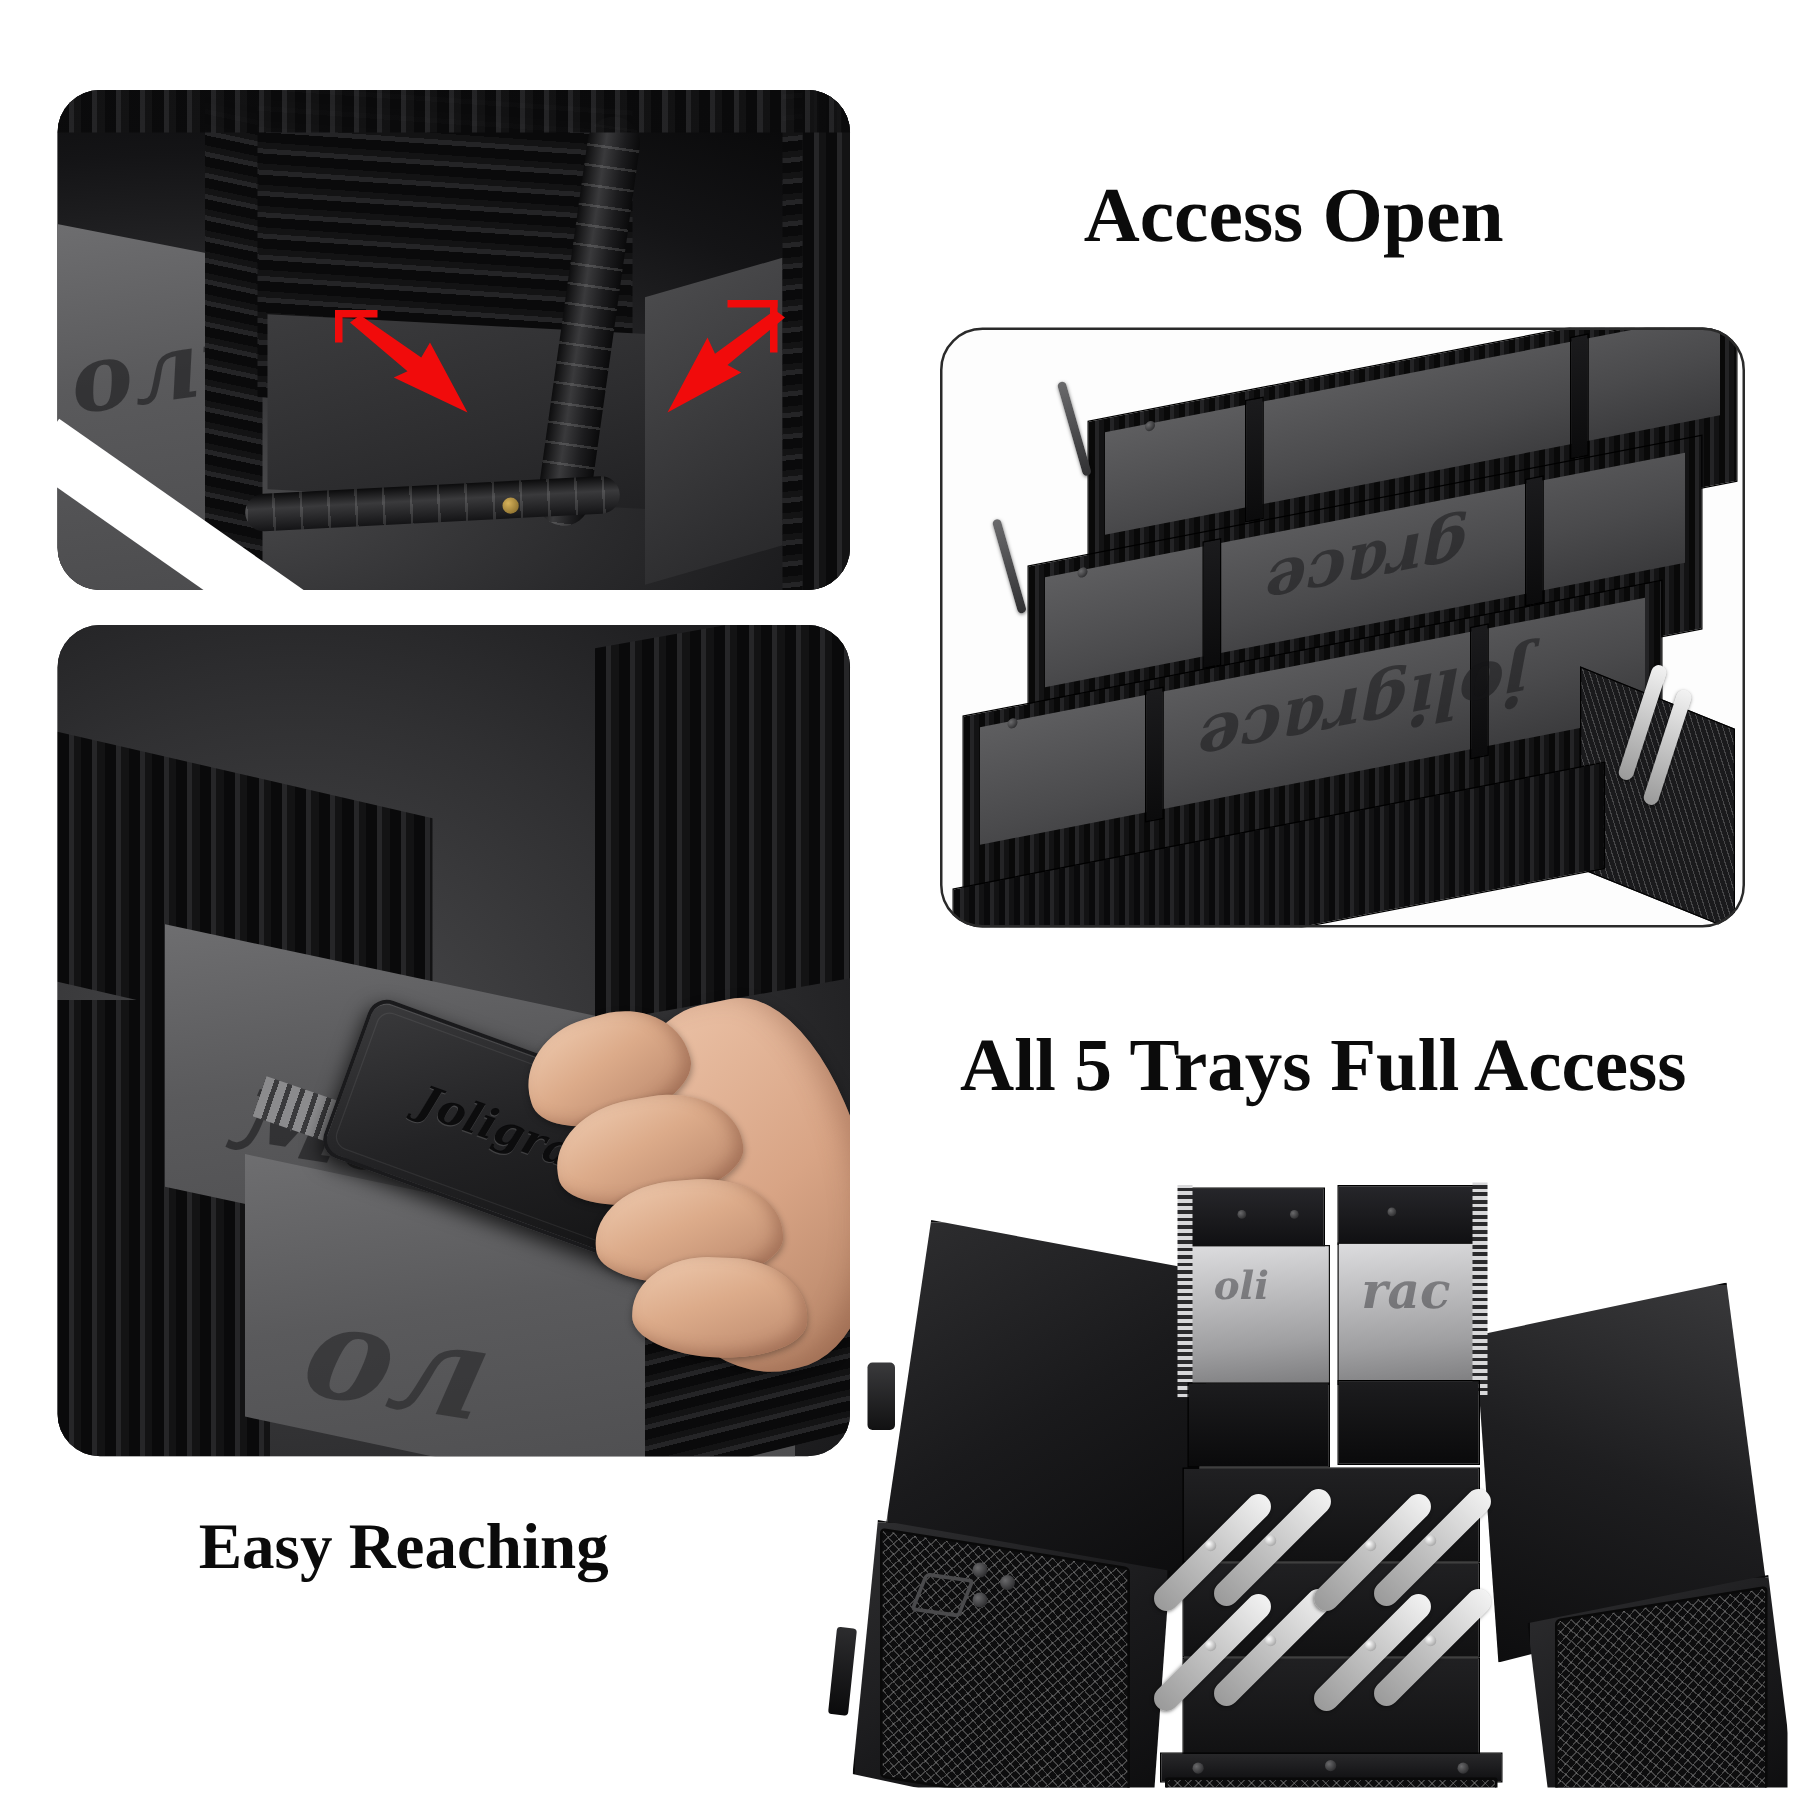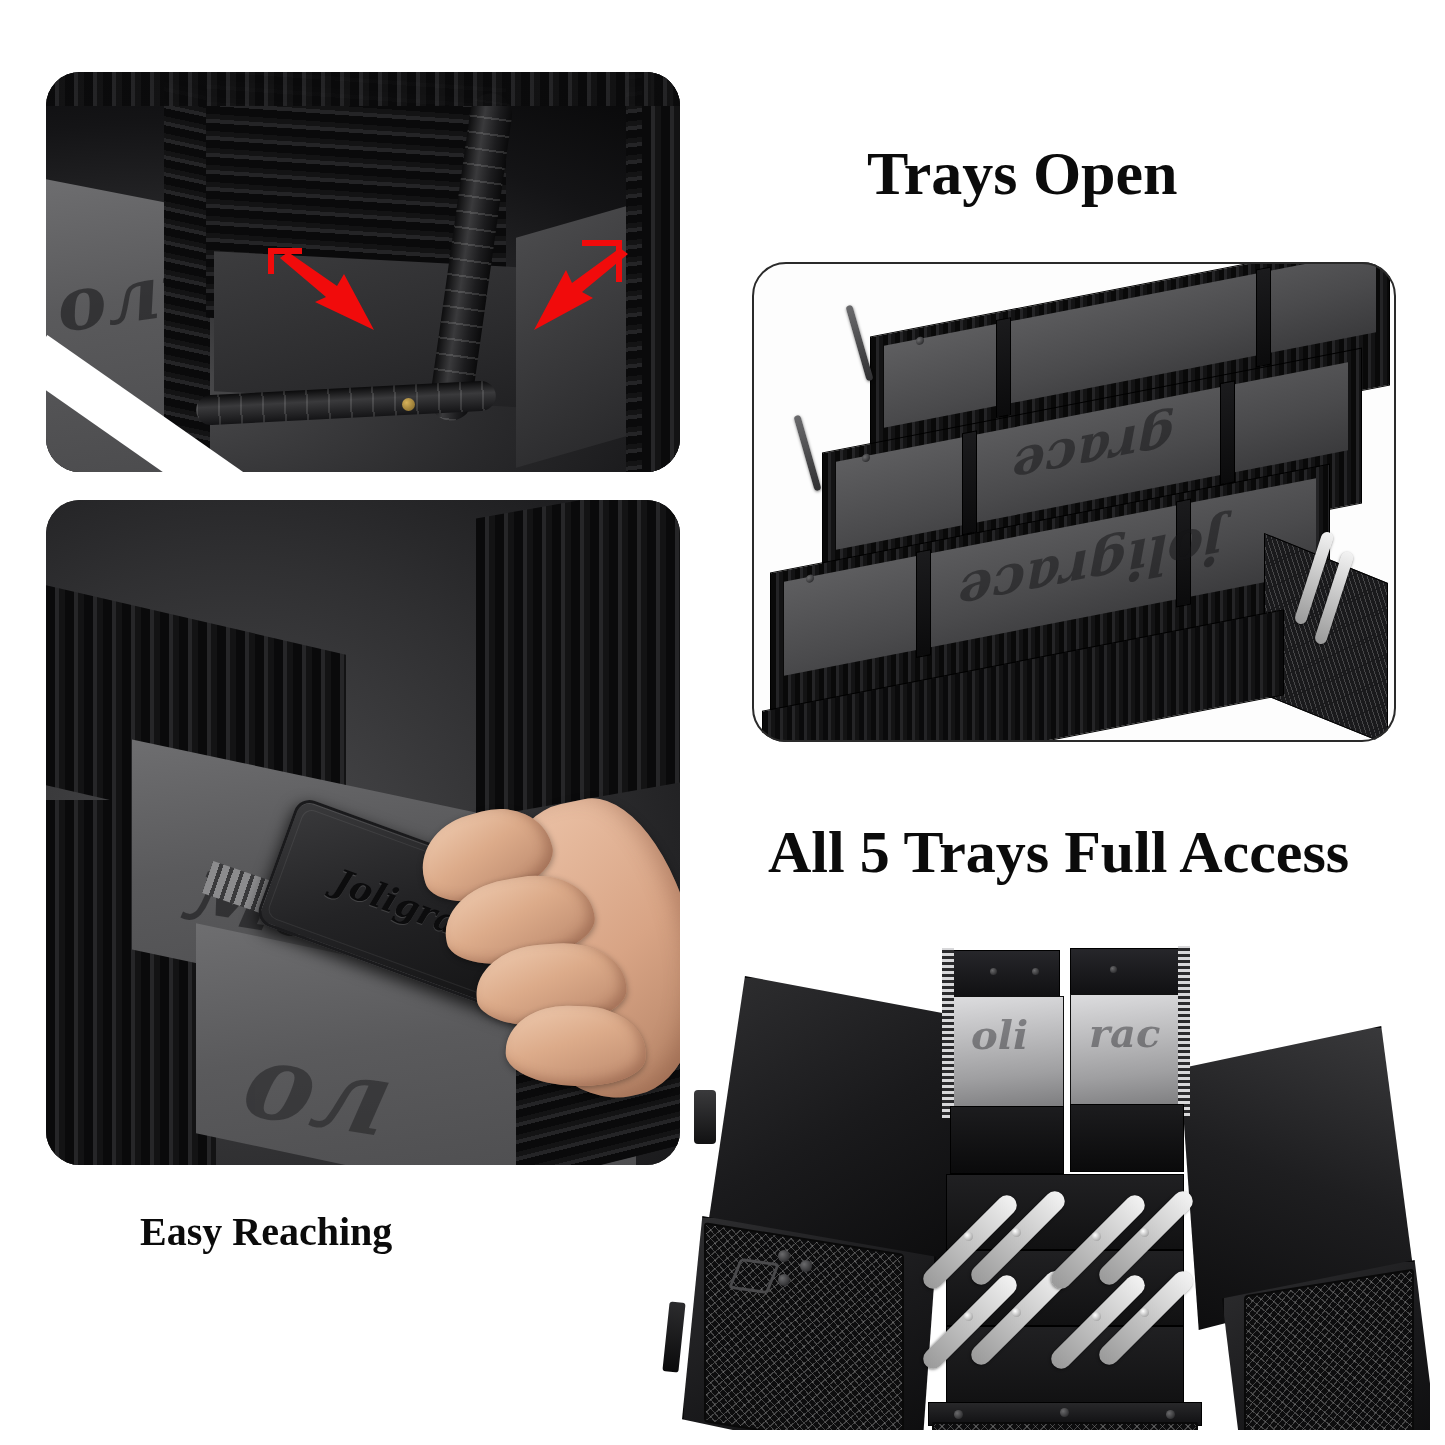--- a/index.html
+++ b/index.html
@@ -185,21 +185,21 @@
 
     <div class="hand">
       <div class="palm" style="left:452px;top:300px;width:196px;height:300px;transform:rotate(-12deg);"></div>
       <div class="finger" style="left:374px;top:312px;width:132px;height:86px;transform:rotate(-16deg);"></div>
       <div class="finger" style="left:398px;top:378px;width:150px;height:84px;transform:rotate(-10deg);"></div>
       <div class="finger" style="left:430px;top:444px;width:150px;height:82px;transform:rotate(-4deg);"></div>
       <div class="finger" style="left:460px;top:506px;width:140px;height:80px;transform:rotate(2deg);"></div>
     </div>
   </div>
 
-  <div class="heading" style="left:867px;top:138px;font-size:62px;">Trays Open</div>
+  <div class="heading" style="left:867px;top:138px;font-size:62px;">Access Open</div>
 
   <div class="panel rounded" id="panel-c">
 
     <div style="position:absolute;inset:0;background:#fdfdfd;"></div>
 
     <div class="tray" style="left:118px;top:24px;width:520px;height:150px;transform:skewY(-11deg);">
       <div class="front"></div>
       <div class="inner" style="left:14px;top:12px;right:14px;height:82px;"></div>
       <div class="divider" style="left:126px;top:8px;width:13px;height:96px;"></div>
       <div class="divider" style="left:386px;top:8px;width:13px;height:96px;"></div>
@@ -270,21 +270,21 @@
 
     <div style="position:absolute;left:290px;top:20px;width:108px;height:46px;background:linear-gradient(180deg,#26262a,#101012);border:1px solid #000;"></div>
     <div class="stud" style="left:330px;top:38px;width:7px;height:7px;"></div>
     <div class="stud" style="left:372px;top:38px;width:7px;height:7px;"></div>
 
     <div style="position:absolute;left:410px;top:18px;width:110px;height:46px;background:linear-gradient(180deg,#26262a,#101012);border:1px solid #000;"></div>
     <div class="stud" style="left:450px;top:36px;width:7px;height:7px;"></div>
 
     <div style="position:absolute;left:292px;top:66px;width:110px;height:110px;
           background:linear-gradient(175deg,#dcdcde,#9f9fa1 70%,#7d7d7f);border:1px solid #111;">
-      <div class="emboss" style="left:18px;top:14px;font-size:40px;color:rgba(40,40,44,.45);">oli</div>
+      <div class="emboss" style="left:18px;top:14px;font-size:31px;color:rgba(40,40,44,.45);">oli</div>
     </div>
     <div style="position:absolute;left:410px;top:64px;width:112px;height:112px;
           background:linear-gradient(175deg,#dcdcde,#9f9fa1 70%,#7d7d7f);border:1px solid #111;">
       <div class="emboss" style="left:18px;top:14px;font-size:40px;color:rgba(40,40,44,.45);">rac</div>
     </div>
 
     <div style="position:absolute;left:282px;top:18px;width:12px;height:170px;
       background:repeating-linear-gradient(0deg,#d8d8da 0px,#d8d8da 3px,#2a2a2c 3px,#2a2a2c 6px);"></div>
     <div style="position:absolute;left:518px;top:16px;width:12px;height:170px;
       background:repeating-linear-gradient(0deg,#d8d8da 0px,#d8d8da 3px,#2a2a2c 3px,#2a2a2c 6px);"></div>
@@ -316,15 +316,15 @@
     <div class="rivet" style="left:480px;top:378px;width:9px;height:9px;"></div>
 
     <div style="position:absolute;left:268px;top:472px;width:272px;height:22px;background:linear-gradient(180deg,#28282a,#101012);border:1px solid #000;"></div>
     <div class="mesh" style="left:272px;top:492px;width:262px;height:148px;border-radius:2px;"></div>
     <div class="stud" style="left:294px;top:480px;width:9px;height:9px;"></div>
     <div class="stud" style="left:400px;top:478px;width:9px;height:9px;"></div>
     <div class="stud" style="left:506px;top:480px;width:9px;height:9px;"></div>
 
   </div>
 
-  <div class="heading" style="left:140px;top:1208px;font-size:40px;">Easy Reaching</div>
+  <div class="heading" style="left:159px;top:1208px;font-size:52px;">Easy Reaching</div>
 
 </div>
 
 </body></html>

